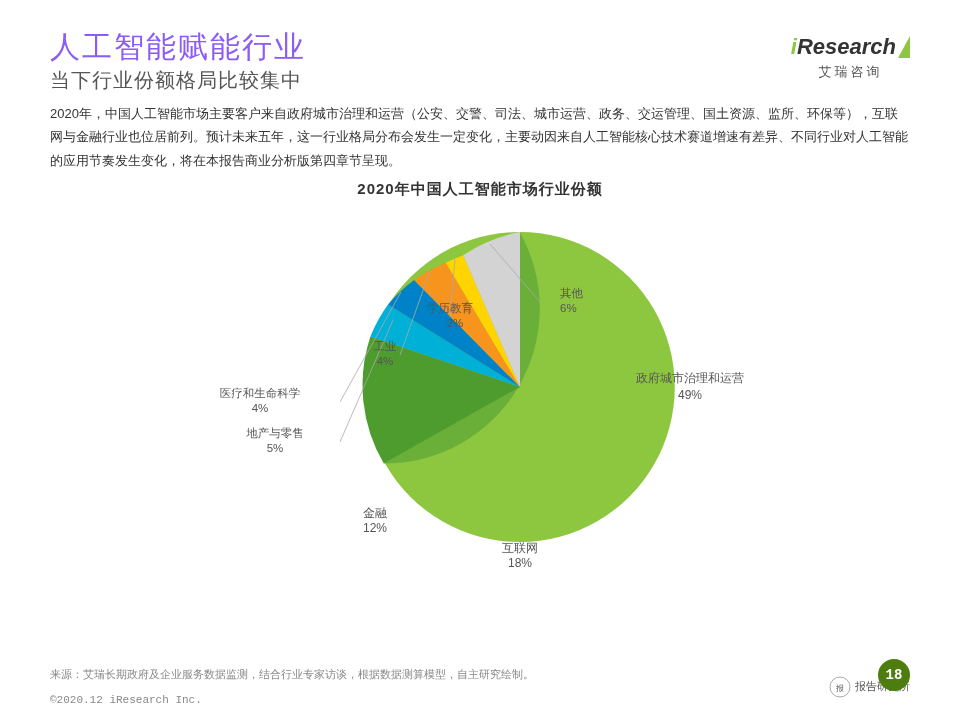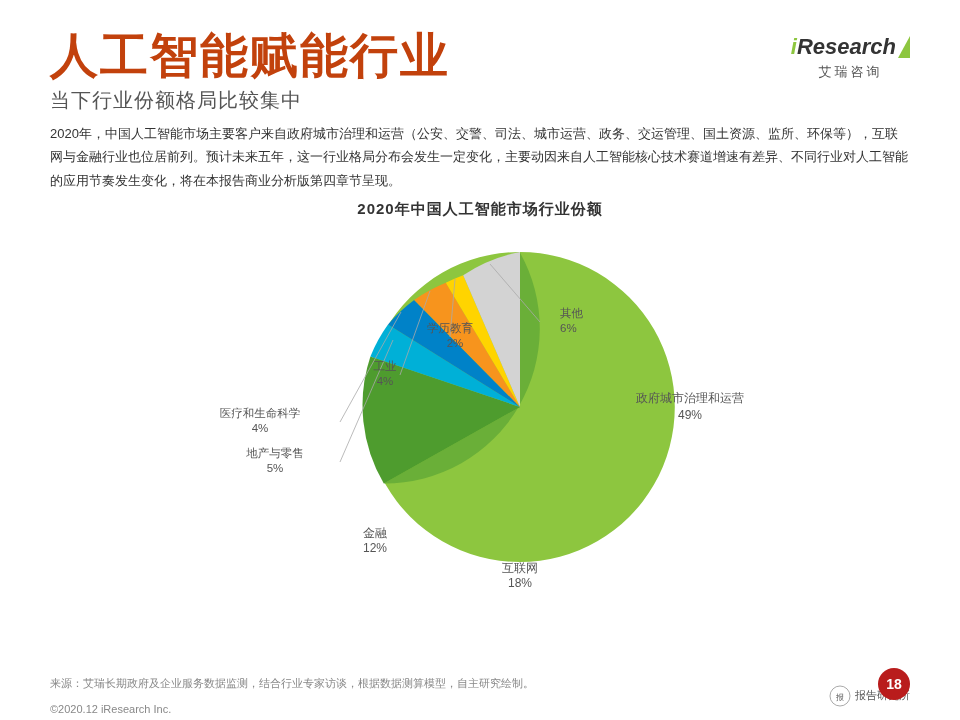--- a/index.html
+++ b/index.html
@@ -19,23 +19,23 @@
       position: relative;
     }
     .header-area {
       display: flex;
       justify-content: space-between;
       align-items: flex-start;
       margin-bottom: 8px;
     }
     .title-block {}
     .main-title {
-      font-size: 48px;
-      font-weight: bold;
-      color: #c2410c;
+      font-size: 30px;
+      font-weight: normal;
+      color: #8b5cf6;
       line-height: 1.1;
       letter-spacing: 2px;
     }
     .sub-title {
       font-size: 20px;
       color: #555;
       font-weight: 400;
       margin-top: 4px;
       letter-spacing: 1px;
     }
@@ -102,41 +102,42 @@
       height: 360px;
     }
     .pie-svg {
       position: absolute;
       top: 0;
       left: 50%;
       transform: translateX(-50%);
     }
     .footer-area {
       position: absolute;
-      bottom: 5px;
+      bottom: 14px;
       left: 0;
       right: 0;
       display: flex;
       justify-content: space-between;
       align-items: center;
       padding: 0 50px;
+      font-family: Liberation Mono, monospace;
     }
     .source-text {
       font-size: 11px;
       color: #888;
     }
     .copyright-text {
       font-size: 11px;
       color: #888;
       margin-top: 12px;
     }
     .page-number {
       font-size: 14px;
       color: #fff;
-      background: #b91c1c;
+      background: #4d7c0f;
       width: 32px;
       height: 32px;
       border-radius: 50%;
       display: flex;
       align-items: center;
       justify-content: center;
       font-weight: bold;
       position: absolute;
       bottom: 15px;
       right: 50px;

